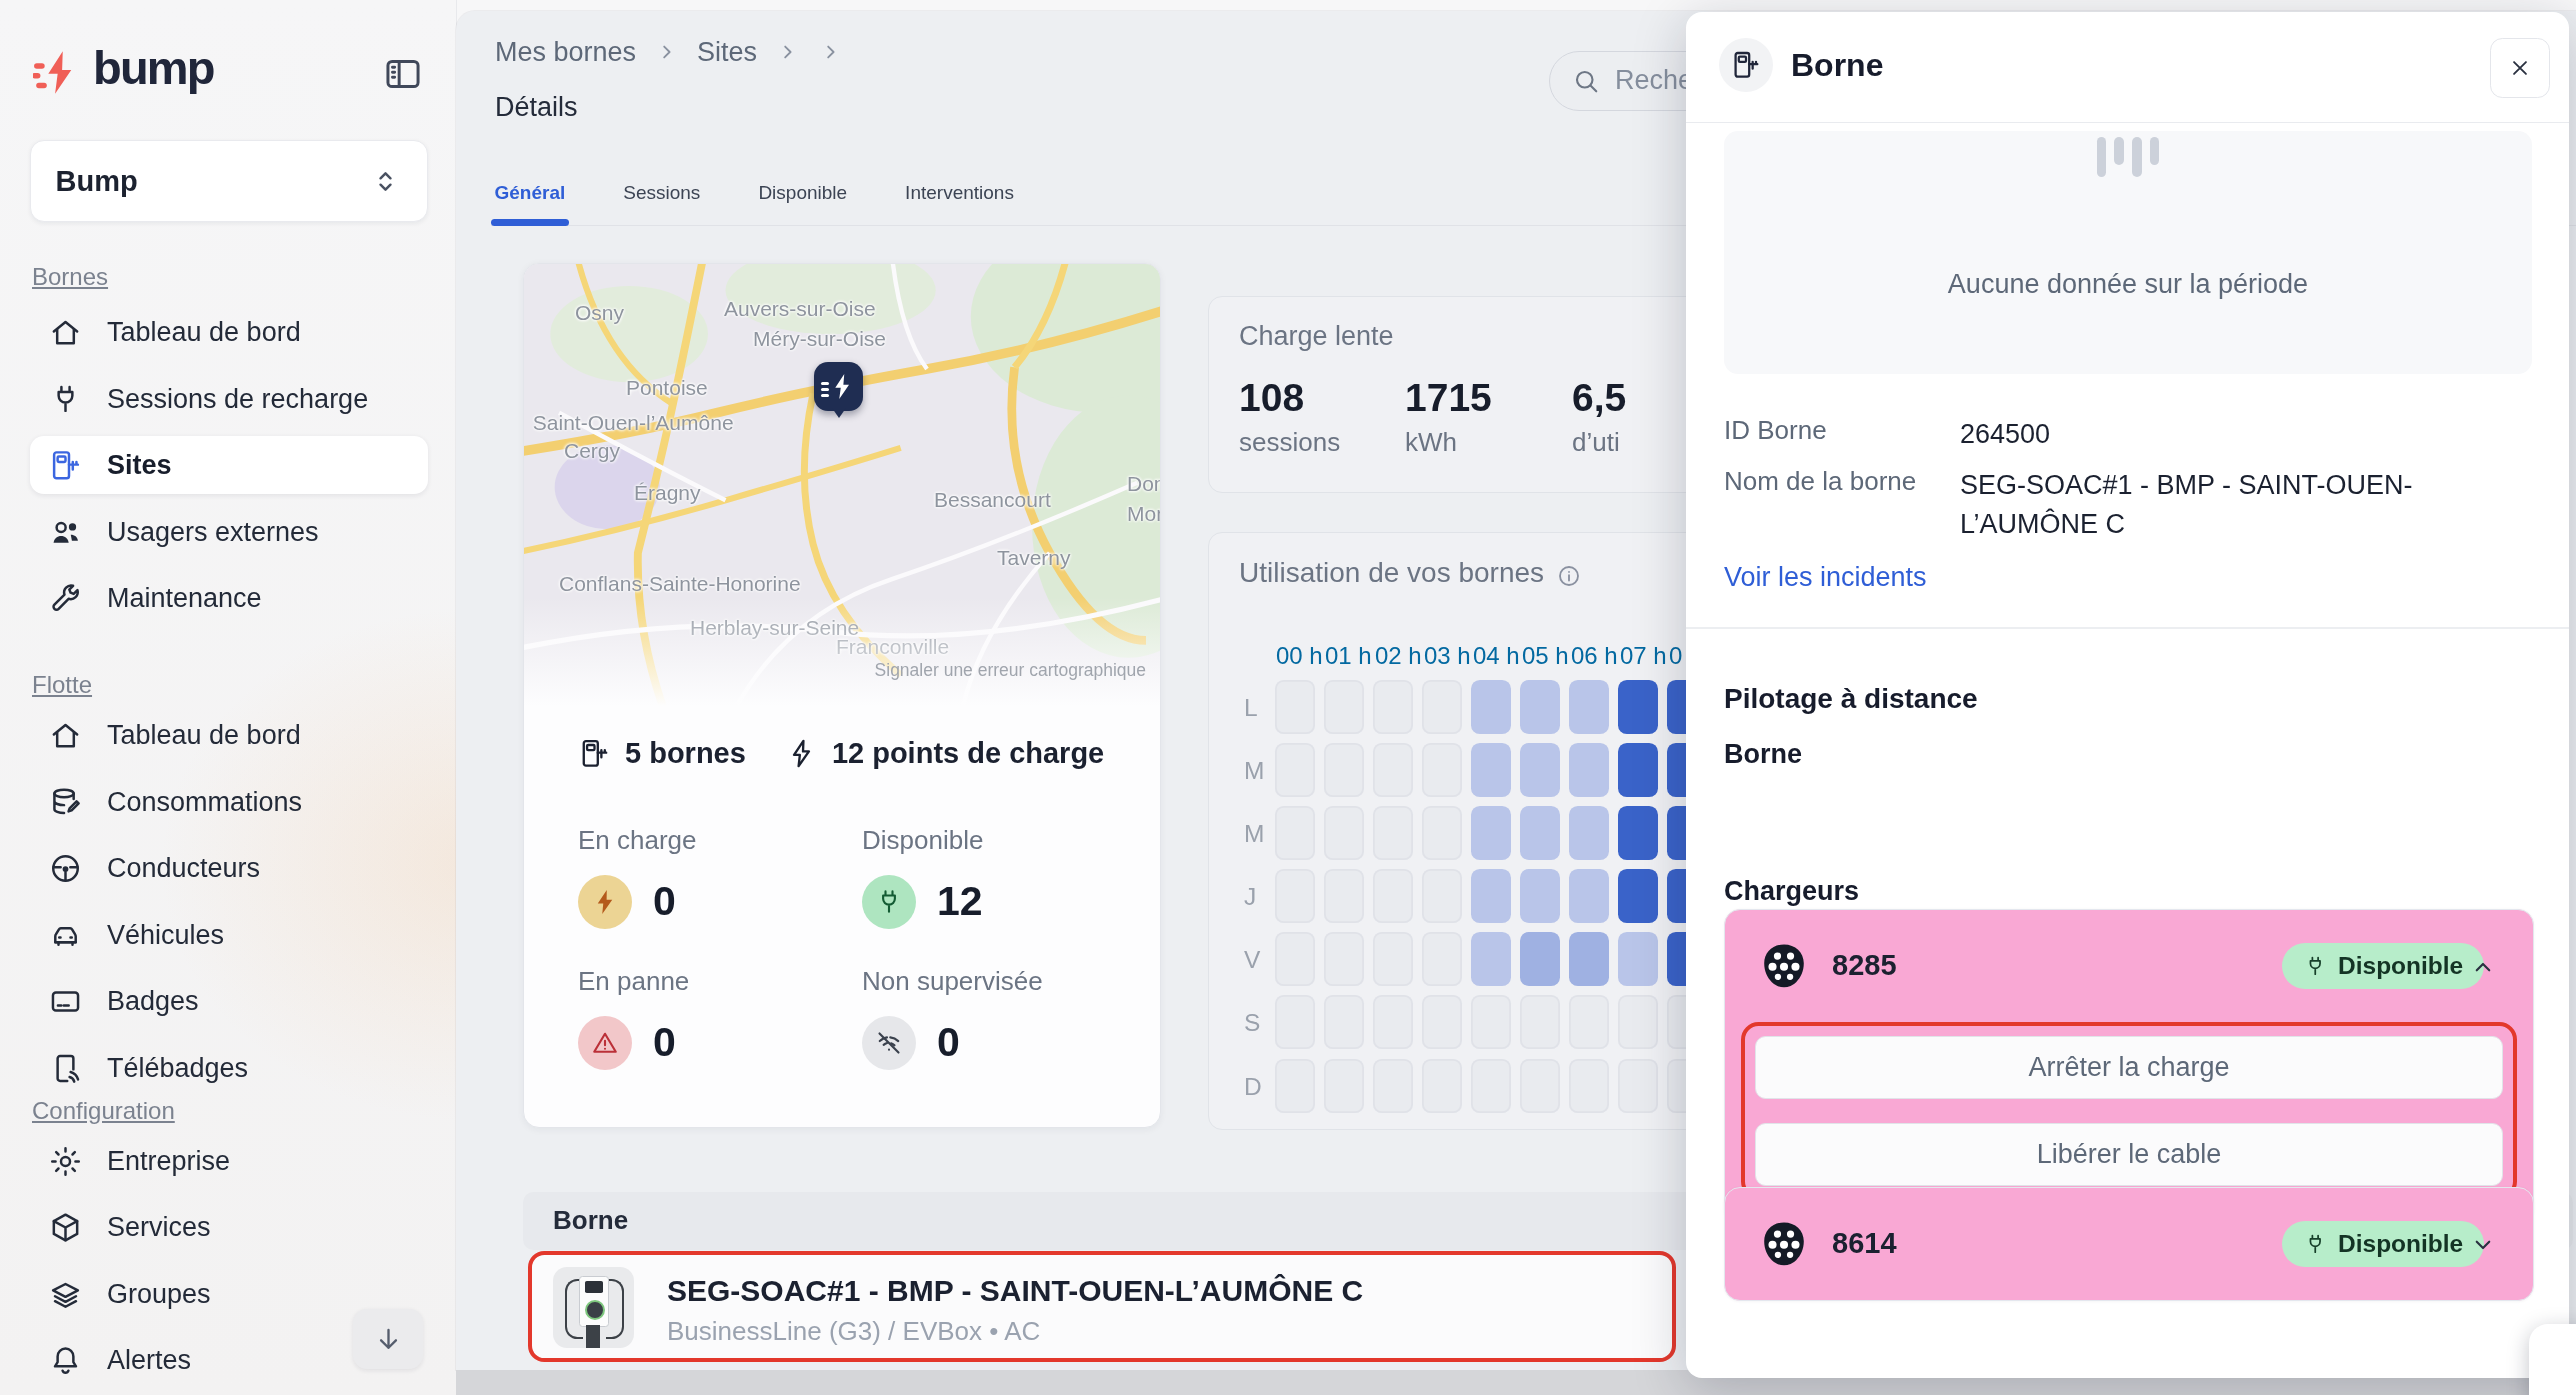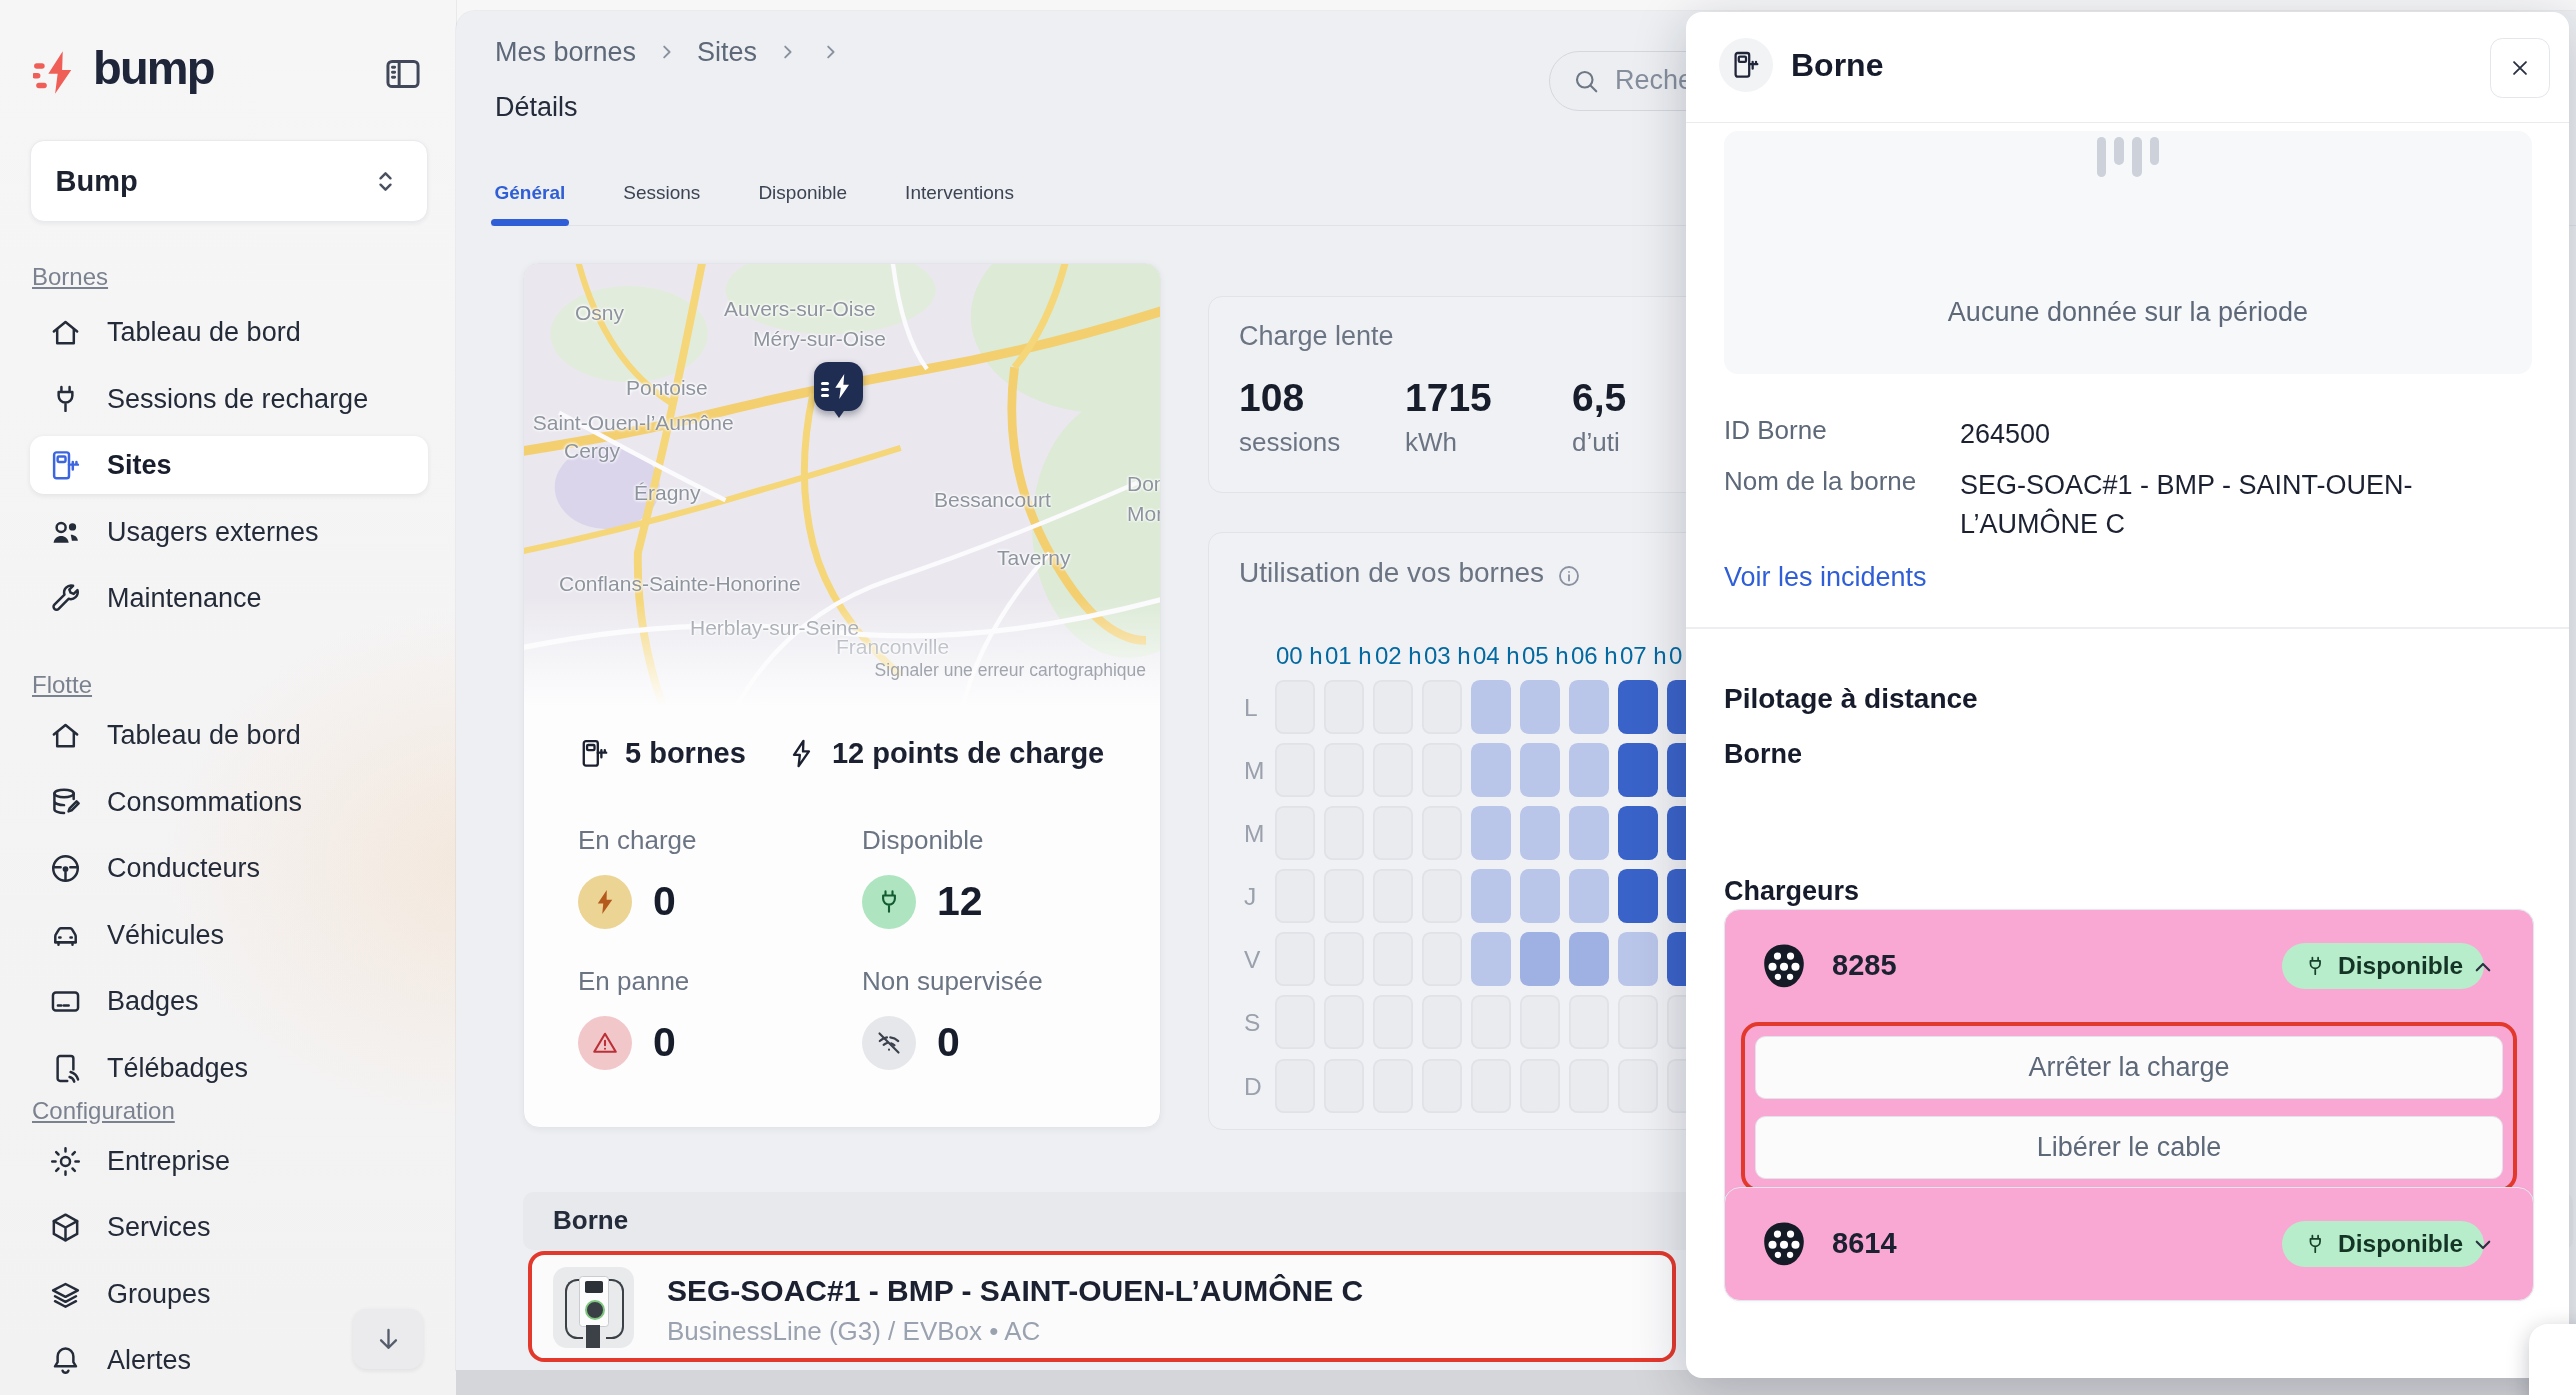--- a/index.html
+++ b/index.html
@@ -123,21 +123,21 @@
     display:flex;align-items:center;justify-content:center;}
   .p-icon-circle .pi{width:32px;height:32px;color:#20263a;}
   .p-title{position:absolute;left:105px;top:35px;font-size:32px;font-weight:700;color:#171c2c;}
   .p-close{position:absolute;left:804px;top:26px;width:58px;height:58px;border:1.8px solid #e4e6eb;border-radius:12.3px;background:#fff;
     display:flex;align-items:center;justify-content:center;cursor:pointer;}
   .p-close .x-ic{width:26px;height:26px;color:#2a3140;}
 
   .p-chart{position:absolute;left:38px;top:119px;width:808px;height:243px;background:#f7f8fa;border-radius:14px;overflow:hidden;}
   .p-bars{position:absolute;left:0;right:0;top:5.3px;display:flex;gap:8px;justify-content:center;align-items:flex-start;}
   .p-bars i{display:block;width:9.6px;background:#ccd1da;border-radius:5.3px;}
-  .p-empty{position:absolute;left:0;right:0;top:138px;text-align:center;font-size:27px;color:#5d6878;margin-top:28px;}
+  .p-empty{position:absolute;left:0;right:0;top:138px;text-align:center;font-size:27px;color:#5d6878;}
 
   .p-field-label{position:absolute;left:38px;font-size:26px;color:#5d6878;}
   .p-field-value{position:absolute;left:274px;width:587px;font-size:27px;color:#1b2130;line-height:39px;}
   .p-link{position:absolute;left:38px;top:550px;font-size:27px;color:#2f5ed6;cursor:pointer;}
   .p-divider{position:absolute;left:0;top:615px;width:883px;height:1.8px;background:#eceef1;}
   .p-sec-title{position:absolute;left:38px;top:671px;font-size:28px;font-weight:700;color:#171c2c;}
   .p-sub{position:absolute;left:38px;top:727px;font-size:27px;font-weight:700;color:#171c2c;}
 
   .red-box{box-sizing:border-box;border:4.4px solid #e3382c;border-radius:17.5px;padding:9.6px;background:transparent;}
   .rb-restart{position:absolute;left:11.4px;top:757px;width:860px;}
@@ -151,21 +151,21 @@
   .charger-card{position:absolute;left:38px;width:808px;background:#f9a8d4;border:1.8px solid #e4e7ee;border-radius:16px;
     box-shadow:0 0.9px 2.6px rgba(20,25,45,.04);}
   .ch-head{position:relative;height:112px;}
   .ch-conn{position:absolute;left:32px;top:26px;width:54px;height:60px;color:#141a26;}
   .ch-id{position:absolute;left:107px;top:39px;font-size:29px;font-weight:600;color:#1b2130;}
   .ch-pill{position:absolute;left:557px;top:33px;height:46px;padding:0 21px;background:#b7edca;border-radius:24.5px;
     display:flex;align-items:center;gap:10.5px;}
   .ch-pill .pl-ic{width:24.5px;height:24.5px;color:#17402a;}
   .ch-pill .pl-tx{font-size:24.5px;font-weight:600;color:#143425;white-space:nowrap;}
   .ch-chev{position:absolute;left:743px;top:42px;width:30px;height:30px;color:#2a3140;cursor:pointer;}
-  .ch-actions{margin:0 16px 24px;display:flex;flex-direction:column;gap:17px;}
+  .ch-actions{margin:0 16px 24px;display:flex;flex-direction:column;gap:24px;}
 
   .corner-widget{position:absolute;left:2529px;top:1324px;width:96px;height:96px;background:#fff;border-radius:19px;
     box-shadow:0 5.3px 21px rgba(18,24,44,.25);}
 </style>
 </head>
 <body>
 
 <div id="root">
 
   <div class="sidebar">

